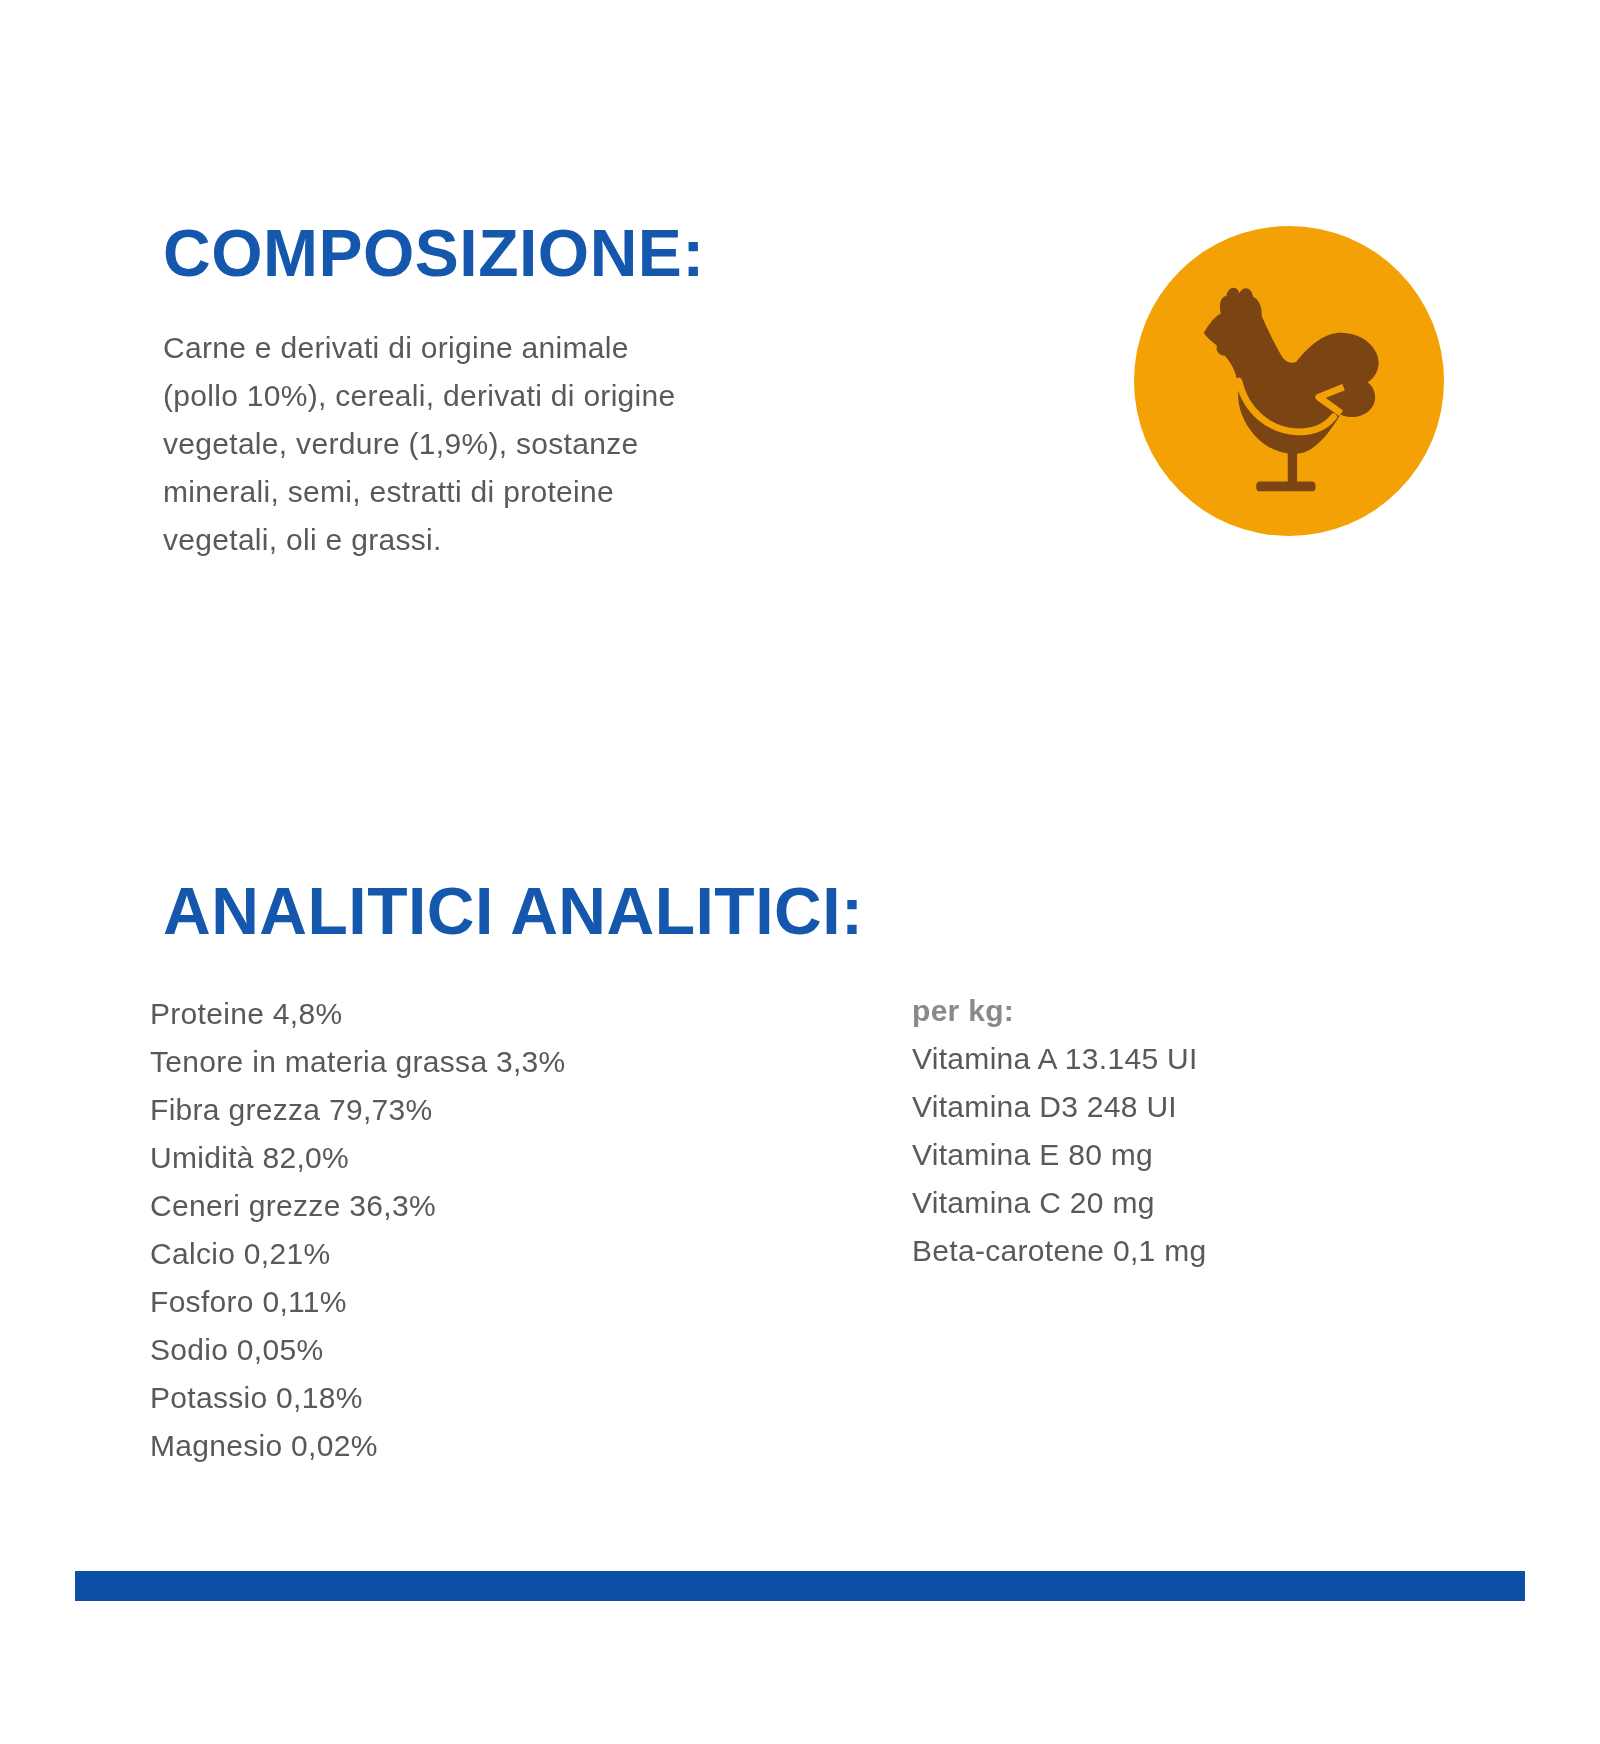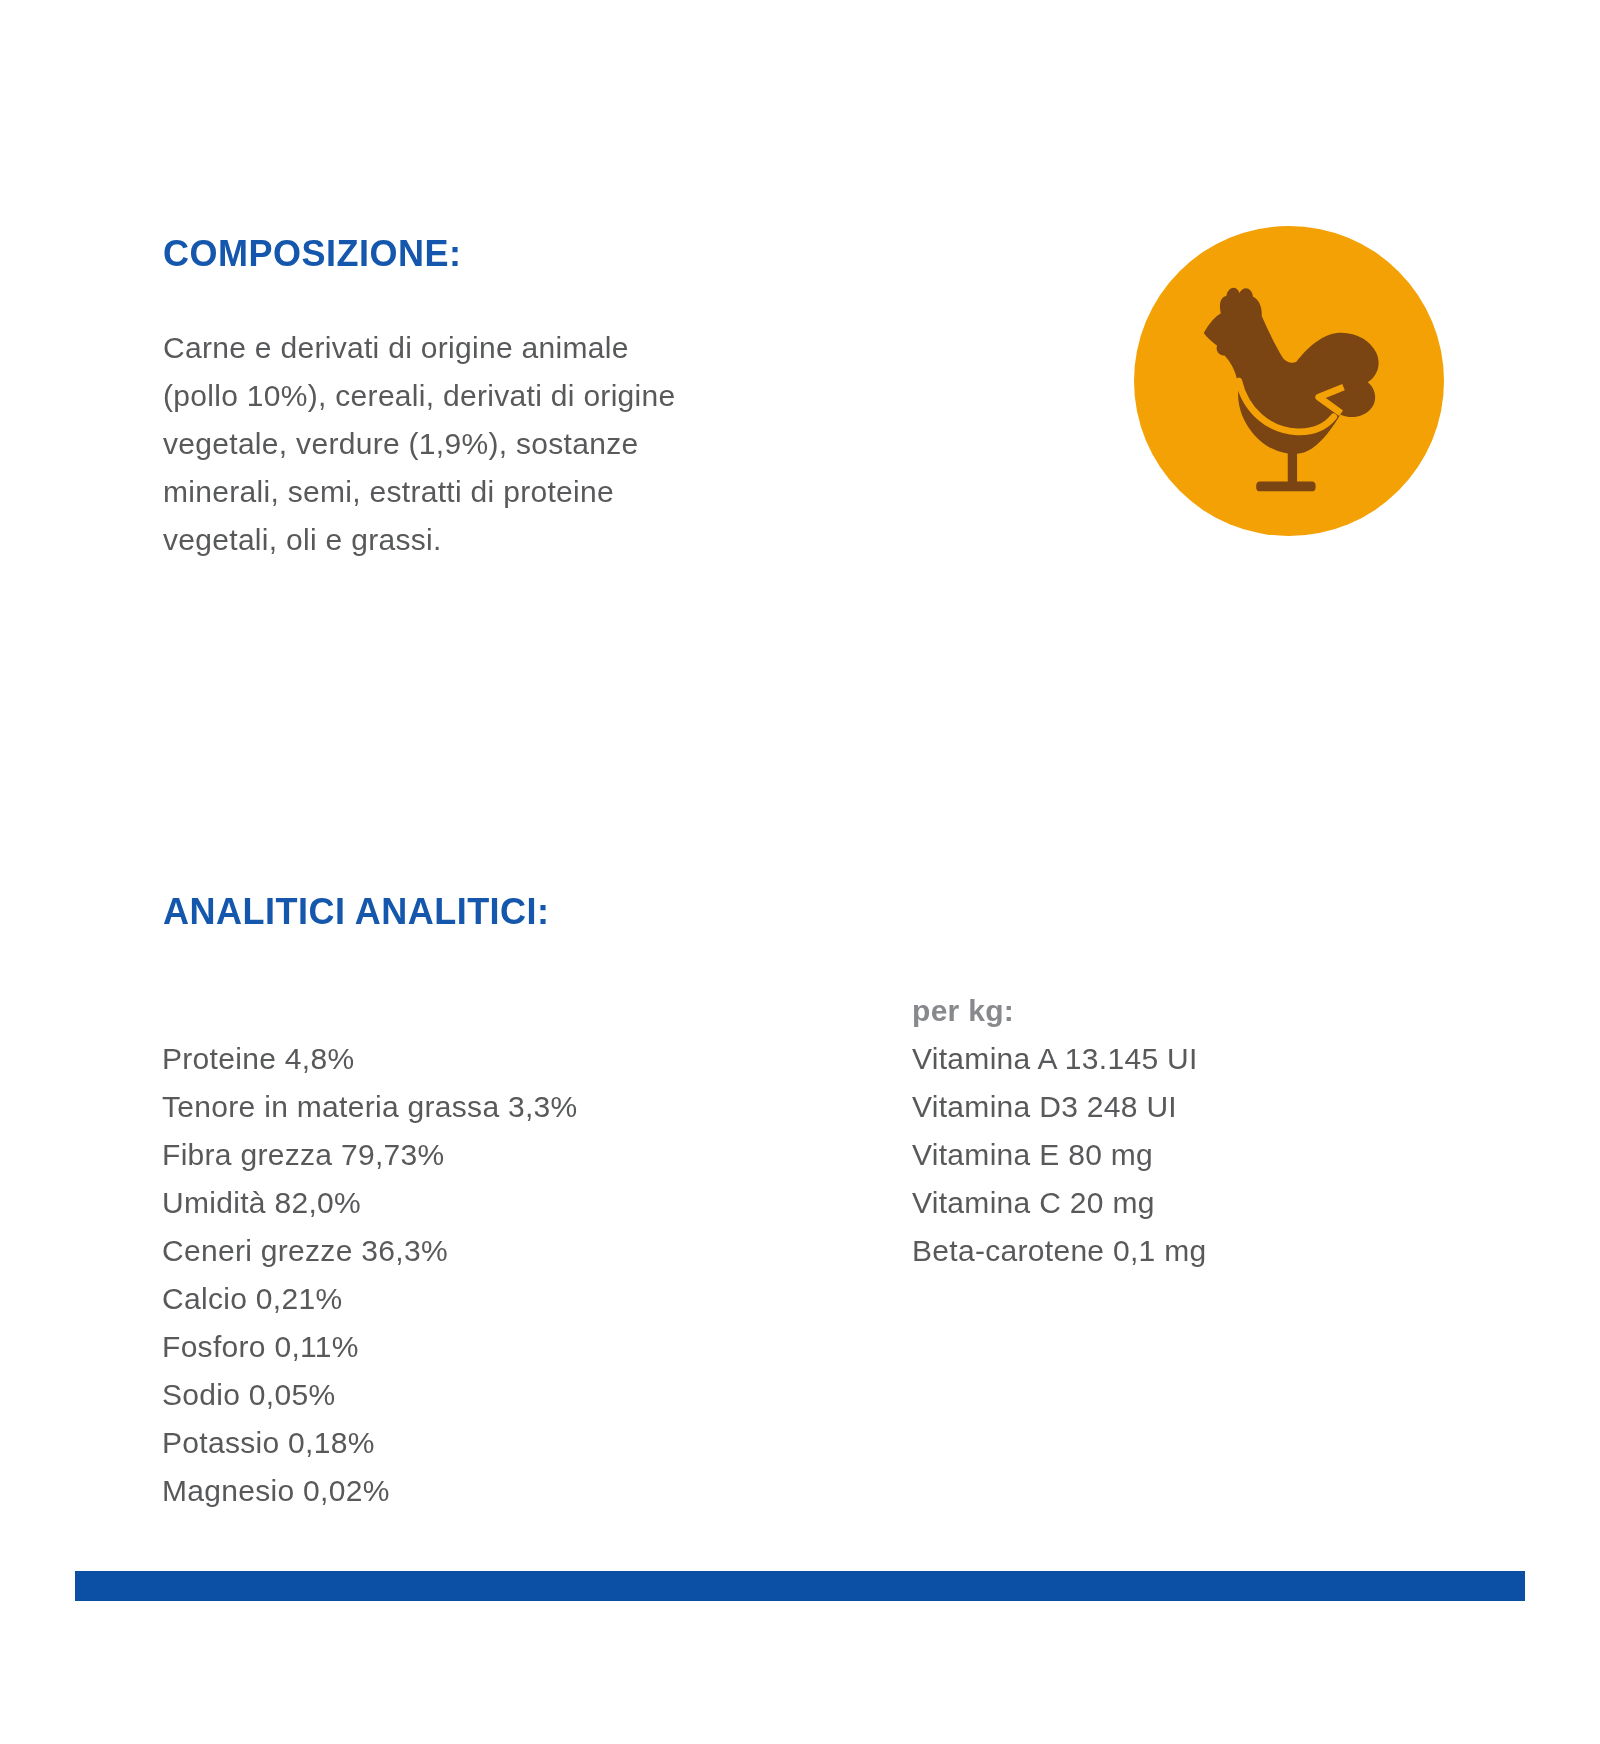--- a/index.html
+++ b/index.html
@@ -11,39 +11,39 @@
     position: relative;
     width: 1600px;
     height: 1744px;
     background: var(--page-bg, #ffffff);
     font-family: "Liberation Sans", "DejaVu Sans", sans-serif;
     overflow: hidden;
   }
   .section-heading {
     position: absolute;
     margin: 0;
-    font-size: 36px;
+    font-size: 66px;
     line-height: 53px;
     font-weight: bold;
     letter-spacing: 0.5px;
     color: var(--heading-blue, #1457AC);
     white-space: nowrap;
   }
   .heading-composition { left: 163px; top: 227px; }
   .heading-analytical  { left: 163px; top: 885px; }
 
   .body-block {
     position: absolute;
     color: var(--body-gray, #58595B);
     font-size: 30px;
     line-height: 48px;
     letter-spacing: 0.3px;
   }
   .composition-text { left: 163px; top: 324px; }
-  .analytical-left  { left: 162px; top: 990px; margin-top: 45px; }
+  .analytical-left  { left: 150px; top: 990px; }
   .per-kg-block     { left: 912px; top: 987px; }
 
   .text-line { white-space: nowrap; }
 
   .per-kg-label {
     font-weight: bold;
     color: var(--perkg-gray, #87898C);
     white-space: nowrap;
   }
 

